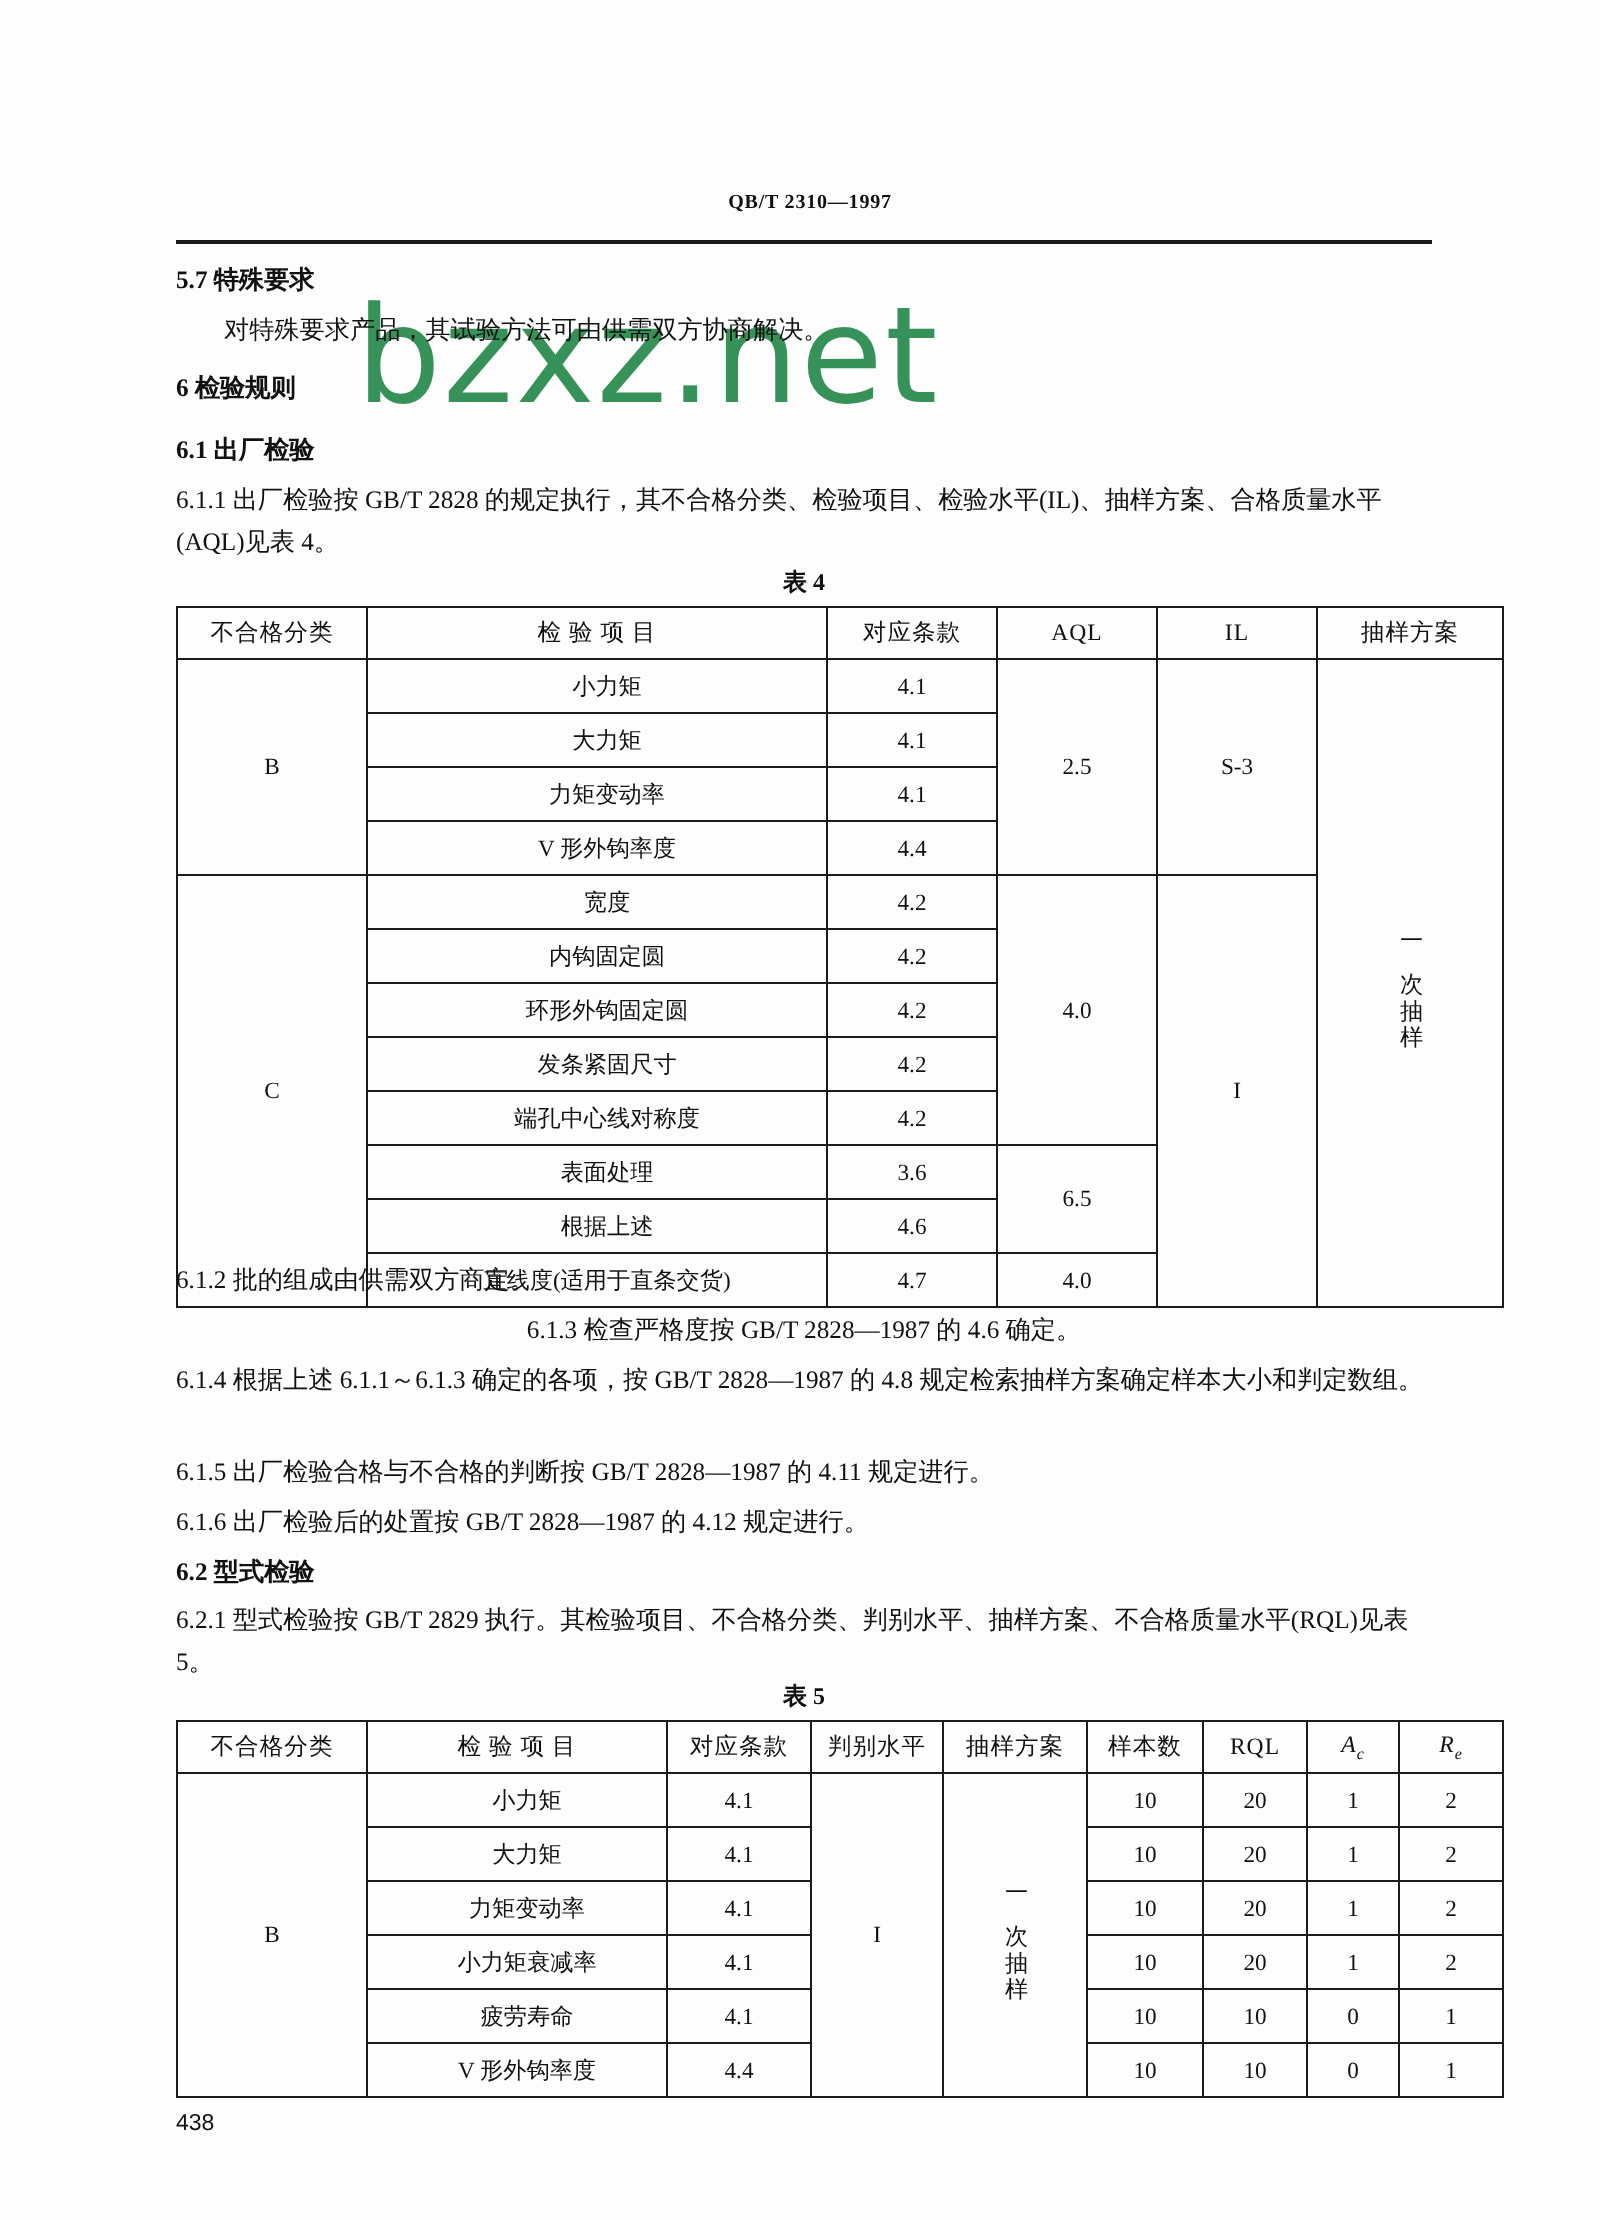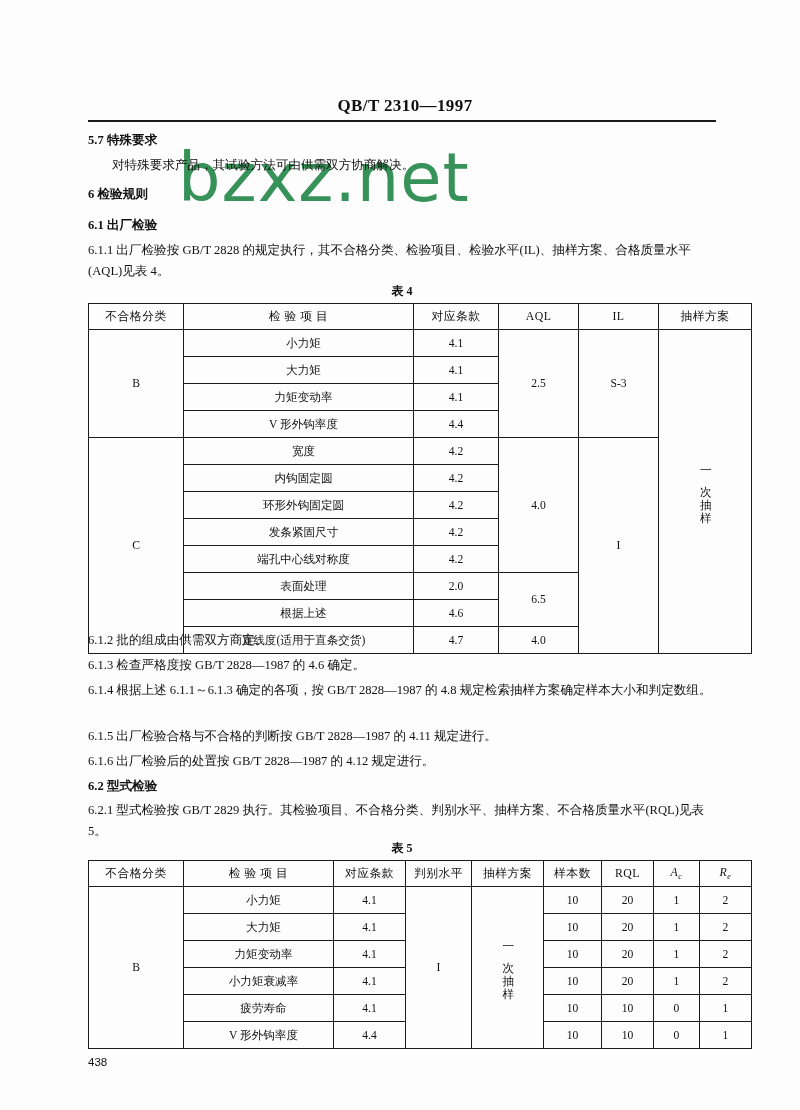--- a/index.html
+++ b/index.html
@@ -38,21 +38,21 @@
     left: 0; top: 0;
     width: 800px;
     z-index: 2;
   }
   .hdr {
     position: absolute;
     left: 95px;
     top: 96px;
     width: 620px;
     text-align: center;
-    font-size: 17px;
+    font-size: 10px;
     font-weight: bold;
     letter-spacing: 0.4px;
     font-family: "Liberation Serif", serif;
   }
   .hdr-rule {
     position: absolute;
     left: 88px;
     top: 120px;
     width: 628px;
     height: 1.6px;
@@ -211,37 +211,37 @@
           <tr>
             <td class="cell-left">发条紧固尺寸</td>
             <td>4.2</td>
           </tr>
           <tr>
             <td class="cell-left">端孔中心线对称度</td>
             <td>4.2</td>
           </tr>
           <tr>
             <td class="cell-left">表面处理</td>
-            <td>2.0</td>
+            <td>3.6</td>
             <td rowspan="2">6.5</td>
           </tr>
           <tr>
             <td class="cell-left">根据上述</td>
             <td>4.6</td>
           </tr>
           <tr>
             <td class="cell-left">直线度(适用于直条交货)</td>
             <td>4.7</td>
             <td rowspan="1">4.0</td>
           </tr>
         </tbody>
       </table>
 
     <div class="body-text" style="top:630px;">6.1.2   批的组成由供需双方商定。</div>
-    <div class="body-text" style="top:655px;">6.1.3   检查严格度按 GB/T 2828—1987 的 4.6 确定。</div>
+    <div class="body-text" style="top:655px;text-align:center;">6.1.3   检查严格度按 GB/T 2828—1987 的 4.6 确定。</div>
     <div class="body-text" style="top:680px;">6.1.4   根据上述 6.1.1～6.1.3 确定的各项，按 GB/T 2828—1987 的 4.8 规定检索抽样方案确定样本大小和判定数组。</div>
     <div class="body-text" style="top:726px;">6.1.5   出厂检验合格与不合格的判断按 GB/T 2828—1987 的 4.11 规定进行。</div>
     <div class="body-text" style="top:751px;">6.1.6   出厂检验后的处置按 GB/T 2828—1987 的 4.12 规定进行。</div>
     <div class="body-text sec-title" style="top:776px;">6.2   型式检验</div>
     <div class="body-text" style="top:800px;">6.2.1   型式检验按 GB/T 2829 执行。其检验项目、不合格分类、判别水平、抽样方案、不合格质量水平(RQL)见表 5。</div>
 
     <div class="tbl-cap" style="top:840px;">表 5</div>
 
     <table class="doc" id="table5" style="top:860px;">
         <colgroup>

